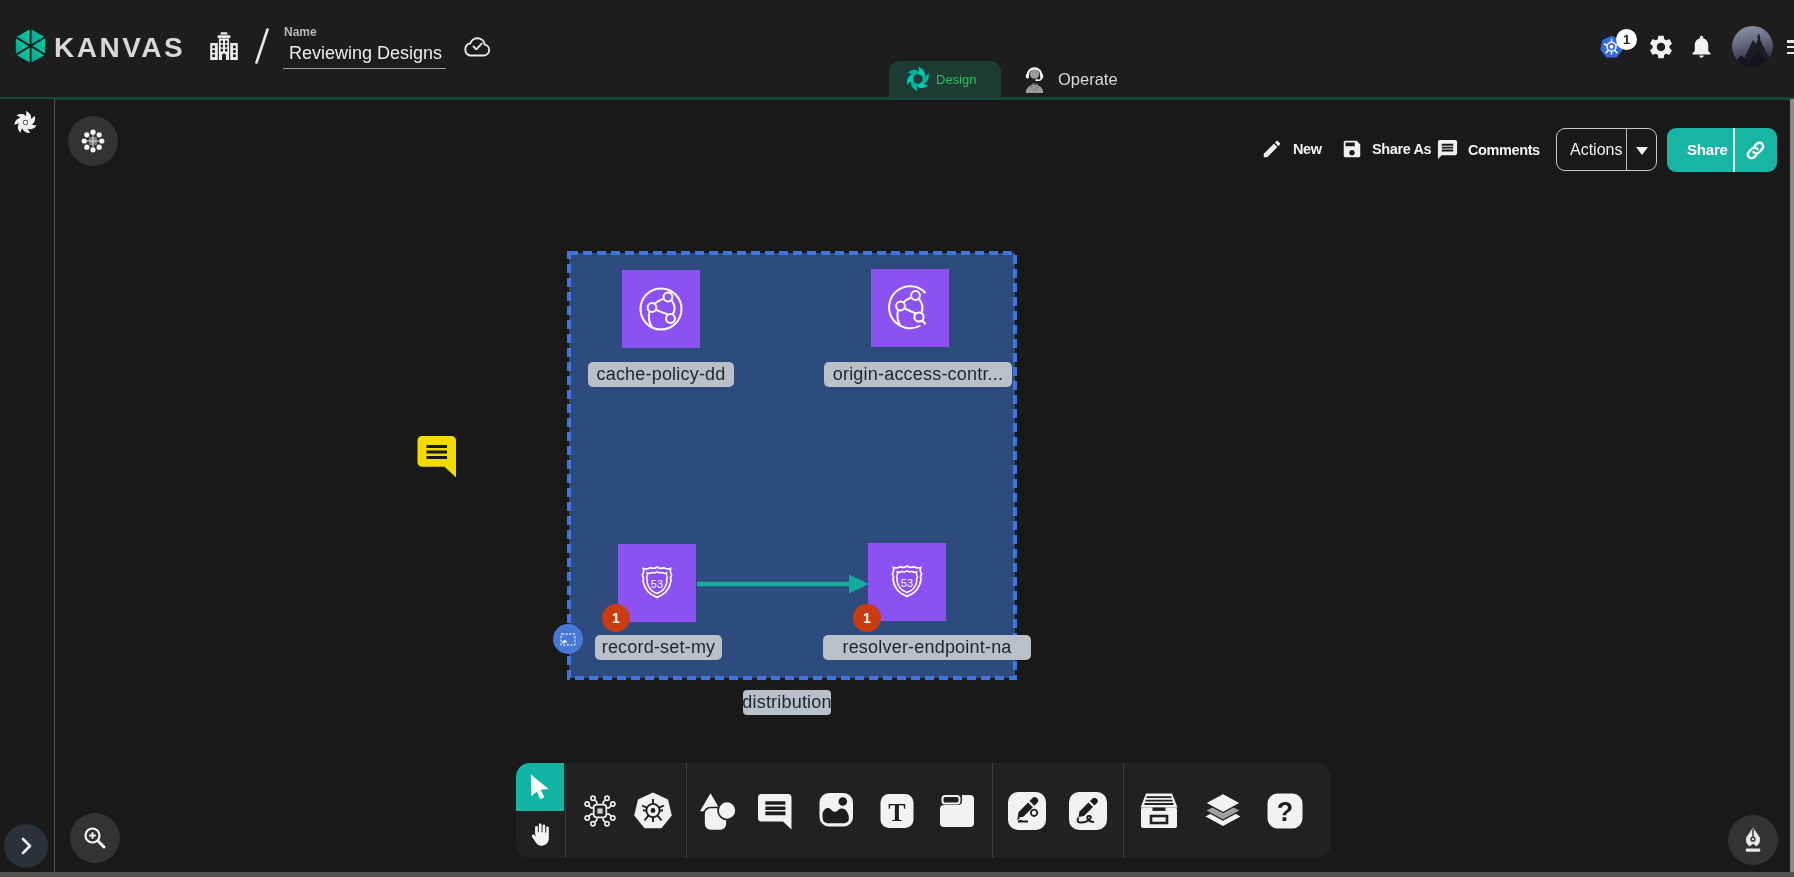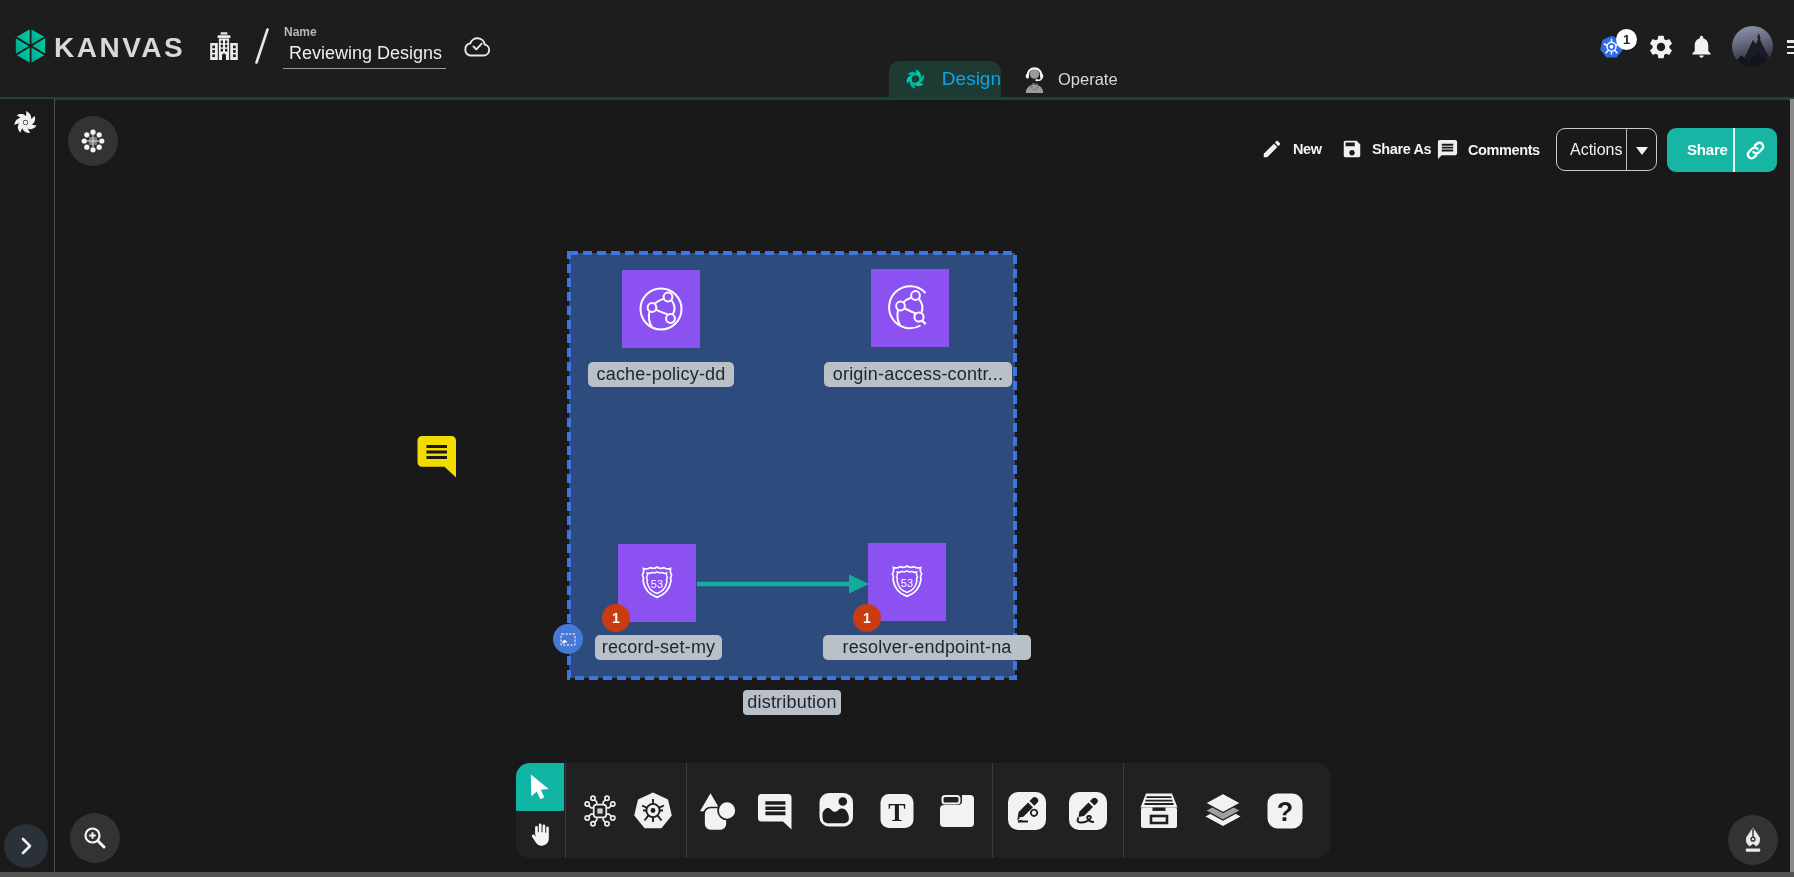--- a/index.html
+++ b/index.html
@@ -118,21 +118,21 @@
             </g>
           <g transform="rotate(240)">
               <path d="M0 -12 C6 -10.5 8.5 -5.5 6 -0.5 C4.5 -3 2.5 -4.5 -0.5 -4.8 C1.5 -7 1.6 -9.5 0 -12 Z"></path>
             </g>
           <g transform="rotate(300)">
               <path d="M0 -12 C6 -10.5 8.5 -5.5 6 -0.5 C4.5 -3 2.5 -4.5 -0.5 -4.8 C1.5 -7 1.6 -9.5 0 -12 Z" fill="#00b39f"></path>
             </g>
         </g>
       </g>
     </svg>
-    <span style="margin-left:16px;color:#0ea5e9;font-size:19px">Design</span>
+    <span style="margin-left:5px;color:#22c55e;font-size:13px">Design</span>
   </div>
   <div class="tab" id="tab-operate">
     <svg style="margin-left:14px" width="27" height="27" viewBox="0 0 27 27">
       <circle cx="13.5" cy="8.2" r="4.6" fill="#9b9b9b"></circle>
       <path d="M4.8 27 a8.7 8.7 0 0 1 17.4 0 Z" fill="#9b9b9b"></path>
       <path d="M6.8 9 a6.7 6.7 0 0 1 13.4 0" fill="none" stroke="#f5f5f5" stroke-width="2.3" stroke-linecap="round"></path>
       <rect x="4.9" y="7.8" width="3" height="4.6" rx="1.5" fill="#f5f5f5"></rect>
       <rect x="19.1" y="7.8" width="3" height="4.6" rx="1.5" fill="#f5f5f5"></rect>
       <path d="M20.6 12.2 a2.5 2.5 0 0 1 -2.5 2 l-2 0" fill="none" stroke="#f5f5f5" stroke-width="1.6" stroke-linecap="round"></path>
       <circle cx="15.5" cy="14.2" r="1.1" fill="#f5f5f5"></circle>
@@ -318,21 +318,21 @@
   <svg class="abs" style="left:697px;top:572px" width="175" height="24" viewBox="0 0 175 24">
     <path d="M0 12 H153" stroke="#12ab9c" stroke-width="4.5"></path>
     <path d="M152 2.5 L172 12 L152 21.5 Z" fill="#12ab9c"></path>
   </svg>
   <div class="nlabel" style="left:588px;top:362px;width:146px">cache-policy-dd</div>
   <div class="nlabel" style="left:824px;top:362px;width:188px">origin-access-contr...</div>
   <div class="nlabel" style="left:595px;top:635px;width:127px">record-set-my</div>
   <div class="nlabel" style="left:823px;top:635px;width:208px">resolver-endpoint-na</div>
   <div class="badge" style="left:602px;top:604px">1</div>
   <div class="badge" style="left:853px;top:604px">1</div>
-  <div class="nlabel" style="left:743px;top:690px;width:98px;border-radius:4px">distribution</div>
+  <div class="nlabel" style="left:743px;top:690px;width:88px;border-radius:4px">distribution</div>
   <div class="abs" style="left:553px;top:624px;width:30px;height:30px;border-radius:50%;background:#4678d8;display:flex;align-items:center;justify-content:center">
     <svg width="16" height="13" viewBox="0 0 16 13" fill="none" stroke="#cfd8ea" stroke-width="1.4">
       <rect x="1" y="1" width="14" height="11" rx="1" stroke-dasharray="2.2 1.4"></rect>
       <path d="M2.5 10 l2.5 -2.5 l2 2" stroke="#e8edf8" stroke-width="1.2"></path>
       <circle cx="4" cy="8.7" r="1.5" fill="#fff" stroke="none"></circle>
     </svg>
   </div>
   <svg class="abs" style="left:416px;top:435px" width="42" height="44" viewBox="0 0 42 44">
     <path d="M6 1 h29.5 a4.5 4.5 0 0 1 4.5 4.5 v37 l-11.5 -10.8 h-22.5 a4.5 4.5 0 0 1 -4.5 -4.5 v-21.7 a4.5 4.5 0 0 1 4.5 -4.5 Z" fill="#f2dc00"></path>
     <g stroke="#191919" stroke-width="3">

